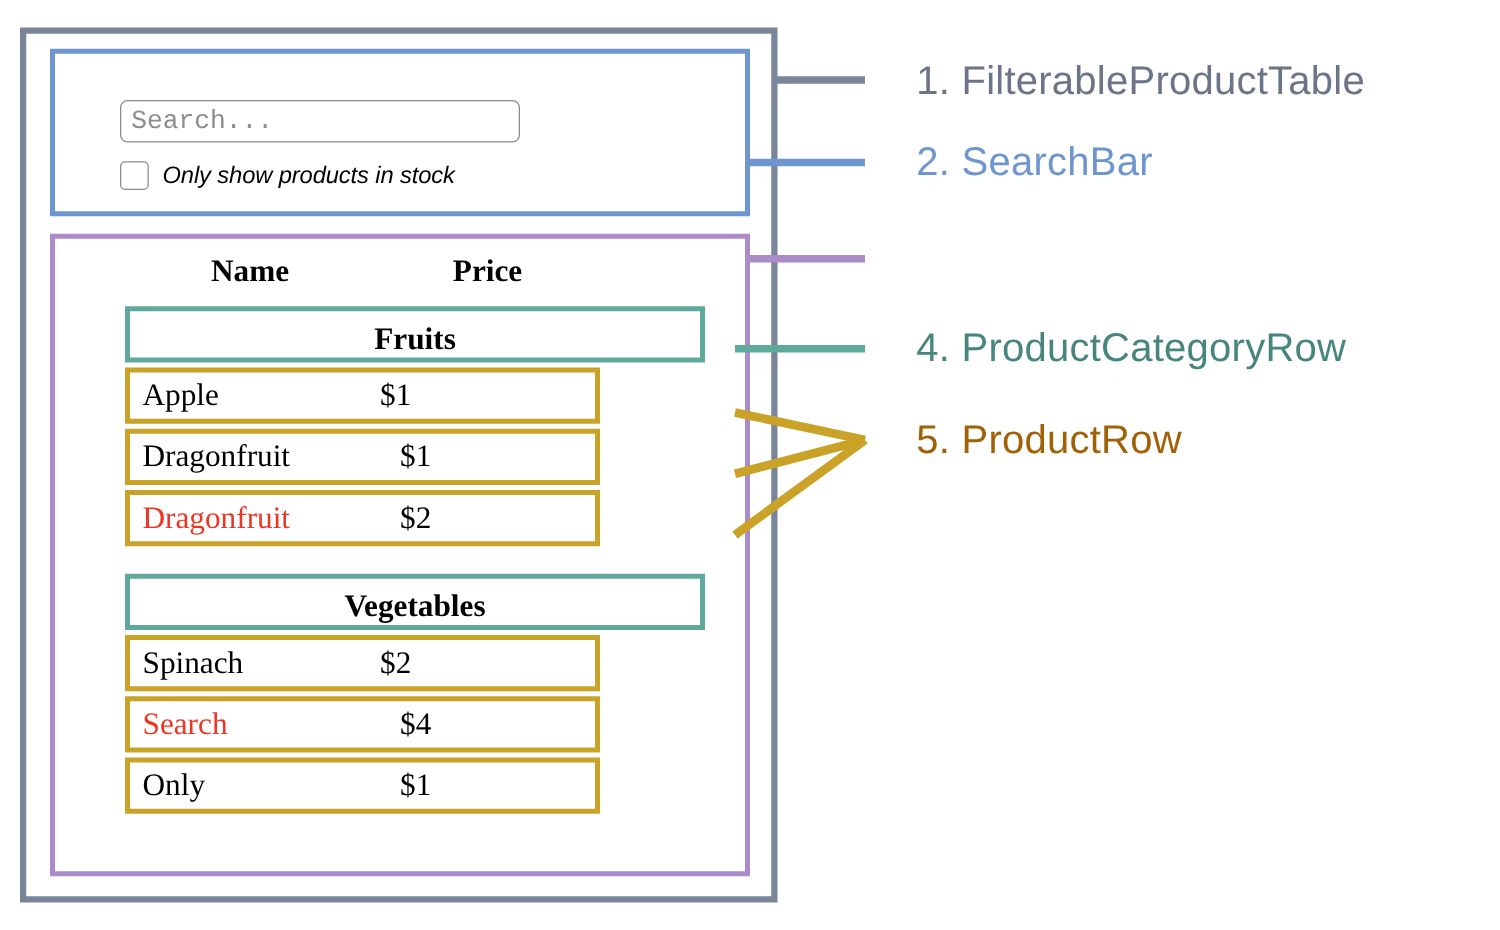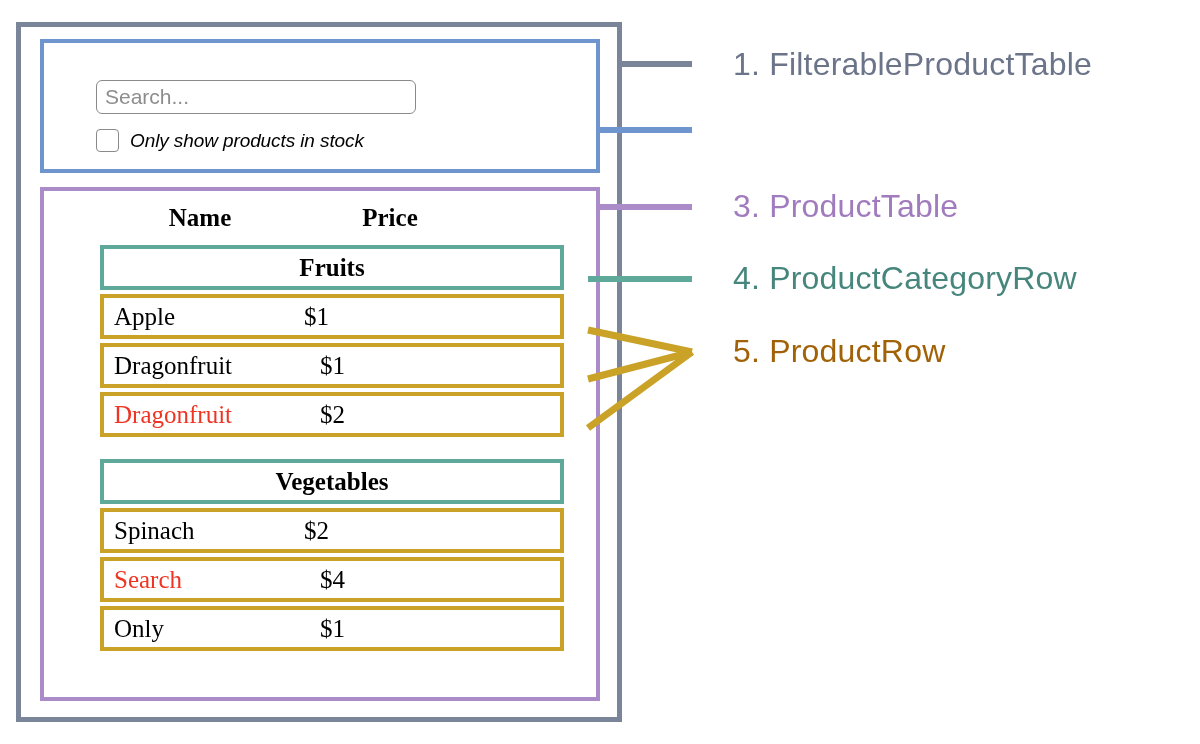--- a/index.html
+++ b/index.html
@@ -62,21 +62,21 @@
   .search-input {
     position: absolute;
     left: 52px;
     top: 37px;
     width: 320px;
     height: 34px;
     box-sizing: border-box;
     border: 1.5px solid #8a8a8a;
     border-radius: 6px;
     background: #ffffff;
-    font-family: Liberation Sans, sans-serif;
+    font-family: Liberation Mono, monospace;
     font-size: 21px;
     color: #15803d;
     padding: 0 8px;
     outline: none;
   }
   .search-input::placeholder {
     color: #8d8d8d;
     opacity: 1;
   }
 
@@ -141,33 +141,33 @@
   .th-price { width: 180px; }
 
   
   .cat-row {
     box-sizing: border-box;
     width: 464px;
     height: 45px;
     border: 4px solid #5fa99b;
     background: #ffffff;
     display: flex;
-    align-items: center;
+    align-items: flex-end;
     justify-content: center;
   }
   .cat-row .cat-label {
     font-size: 25px;
     font-weight: bold;
     color: #000000;
   }
 
   
   .prod-row {
     box-sizing: border-box;
-    width: 464px;
+    width: 380px;
     height: 45px;
     border: 4px solid #c9a227;
     background: #ffffff;
     display: flex;
     align-items: center;
   }
   .prod-row + .prod-row { margin-top: 4px; gap: 16px; }
   .cell-name {
     width: 190px;
     padding-left: 10px;
@@ -278,17 +278,17 @@
           <span class="cell-name">Only</span>
           <span class="cell-price">$1</span>
         </div>
 
       </div>
     </div>
 
   </div>
 
   <div class="legend-label legend-1">1. FilterableProductTable</div>
-  <div class="legend-label legend-3">3. ProductTable</div>
+  <div class="legend-label legend-2">2. SearchBar</div>
   <div class="legend-label legend-4">4. ProductCategoryRow</div>
   <div class="legend-label legend-5">5. ProductRow</div>
 
 </div>
 
 </body></html>

